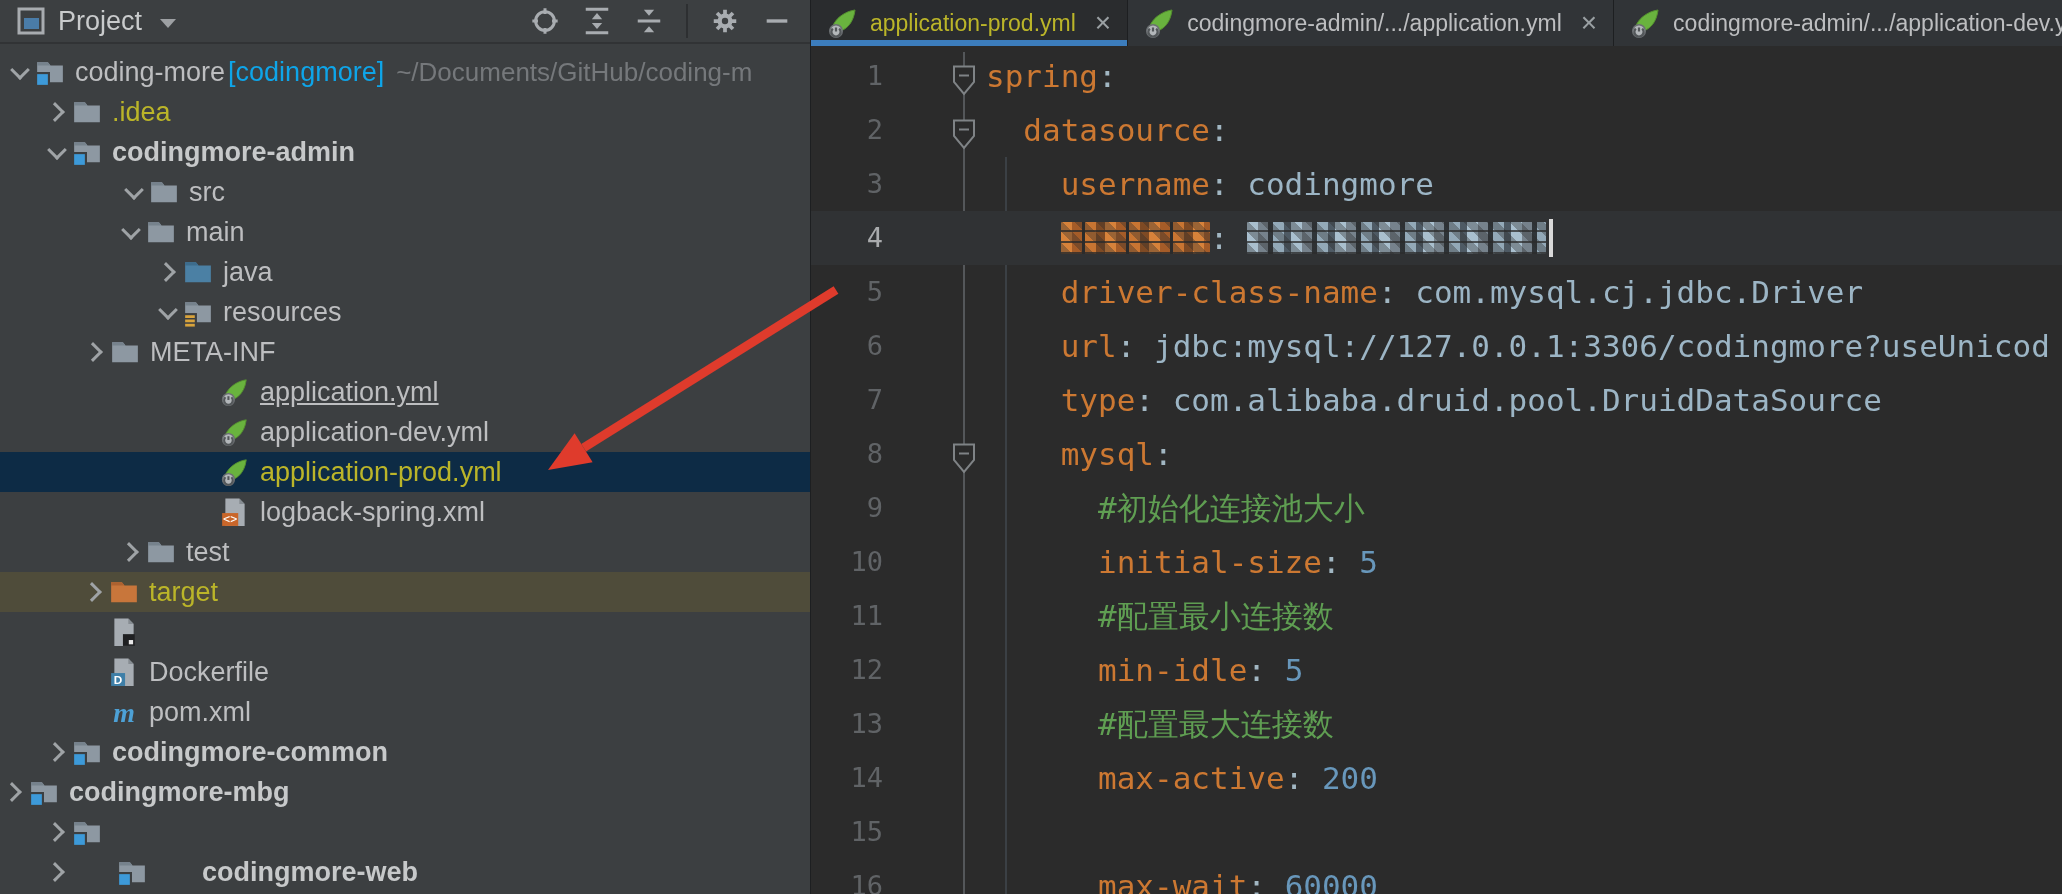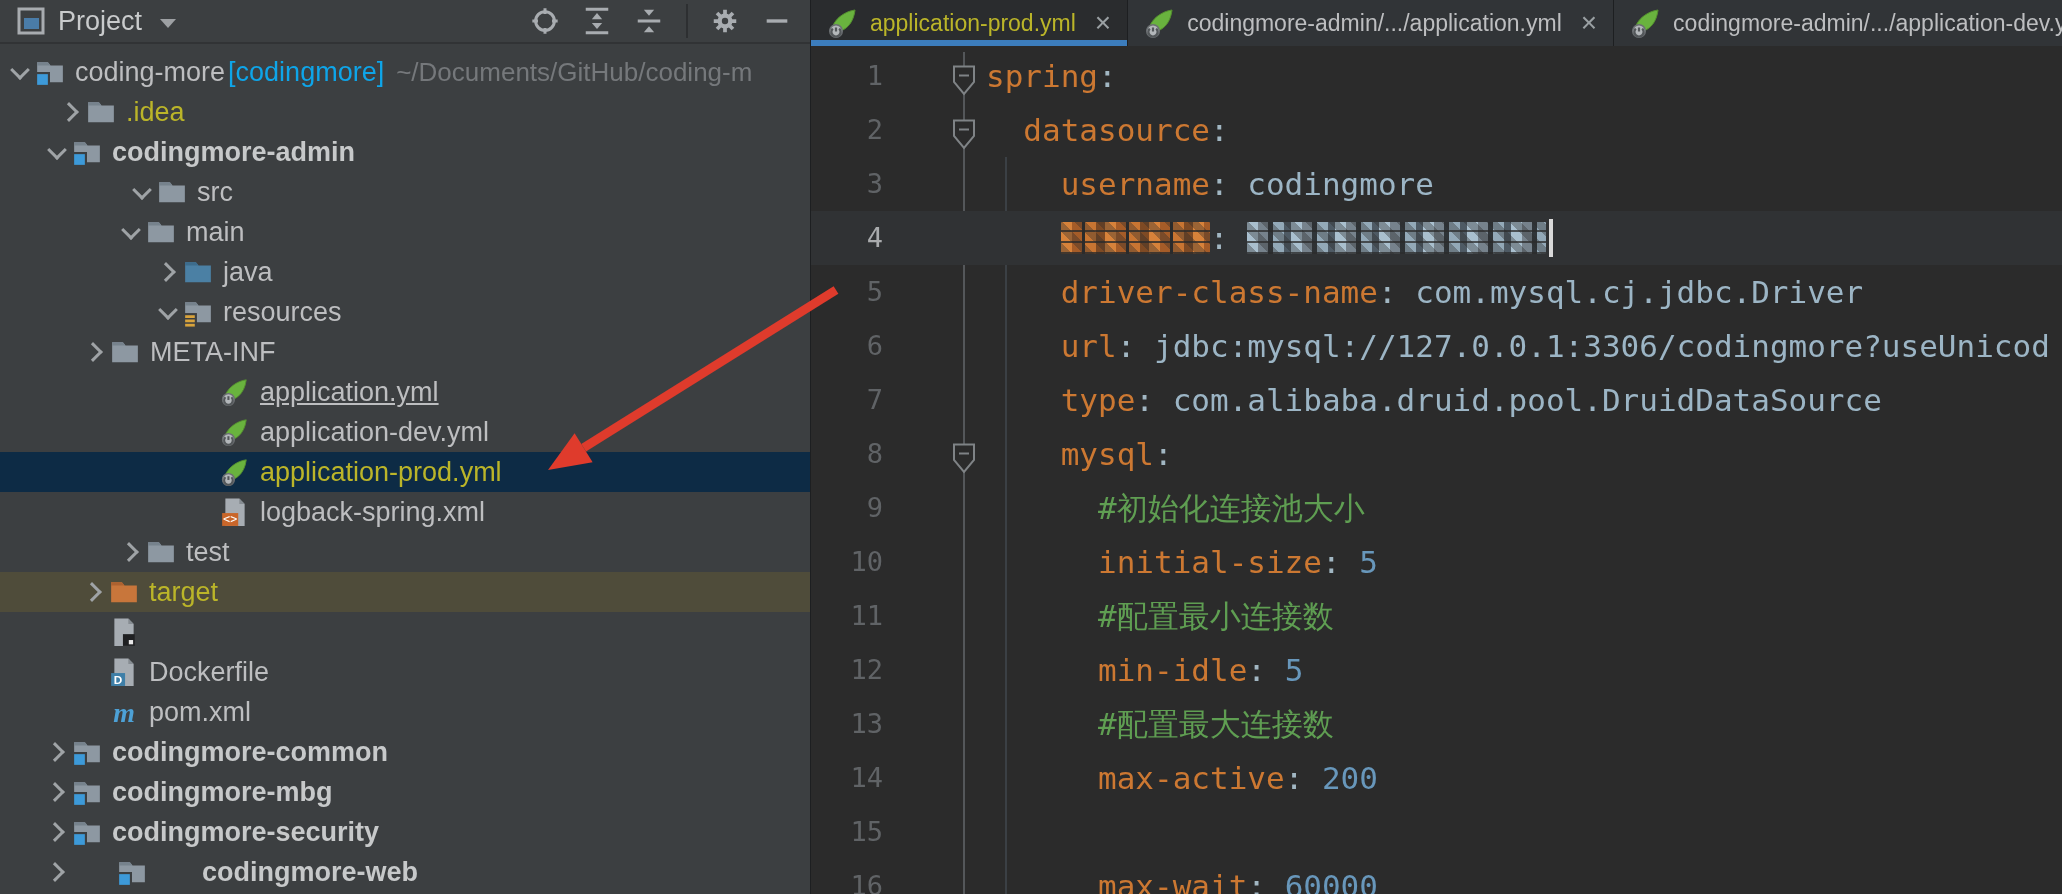--- a/index.html
+++ b/index.html
@@ -136,21 +136,21 @@
               <path d="M2 5h10l2.5 3H26v15.5H2z" fill="#8d98a2"></path>
               <path d="M2 5h10l2.5 3H2z" fill="#76828c"></path>
               <rect x="0" y="14" width="14" height="14" fill="#3c3f41"></rect>
               <rect x="2" y="16" width="10" height="10" fill="#3d9ad9"></rect>
             </svg>
           </span>
           <span class="lbl">coding-more</span>
           <span class="sfx">[codingmore]</span>
           <span class="path">~/Documents/GitHub/coding-m</span>
         </div>
-        <div class="row" style="padding-left: 57px;">
+        <div class="row" style="padding-left: 43px;">
           <span class="chev-slot">
             <span class="chev collapsed"></span>
           </span>
           <span class="ticon">
             <svg viewBox="0 0 28 28">
               <path d="M2 5h10l2.5 3H26v15.5H2z" fill="#8d98a2"></path>
               <path d="M2 5h10l2.5 3H2z" fill="#76828c"></path>
             </svg>
           </span>
           <span class="lbl yellow">.idea</span>
@@ -162,21 +162,21 @@
           <span class="ticon">
             <svg viewBox="0 0 28 28">
               <path d="M2 5h10l2.5 3H26v15.5H2z" fill="#8d98a2"></path>
               <path d="M2 5h10l2.5 3H2z" fill="#76828c"></path>
               <rect x="0" y="14" width="14" height="14" fill="#3c3f41"></rect>
               <rect x="2" y="16" width="10" height="10" fill="#3d9ad9"></rect>
             </svg>
           </span>
           <span class="lbl bold">codingmore-admin</span>
         </div>
-        <div class="row" style="padding-left: 120px; margin-left: 8px;">
+        <div class="row" style="padding-left: 120px;">
           <span class="chev-slot">
             <span class="chev expanded"></span>
           </span>
           <span class="ticon">
             <svg viewBox="0 0 28 28">
               <path d="M2 5h10l2.5 3H26v15.5H2z" fill="#8d98a2"></path>
               <path d="M2 5h10l2.5 3H2z" fill="#76828c"></path>
             </svg>
           </span>
           <span class="lbl">src</span>
@@ -344,47 +344,46 @@
           <span class="ticon">
             <svg viewBox="0 0 28 28">
               <path d="M2 5h10l2.5 3H26v15.5H2z" fill="#8d98a2"></path>
               <path d="M2 5h10l2.5 3H2z" fill="#76828c"></path>
               <rect x="0" y="14" width="14" height="14" fill="#3c3f41"></rect>
               <rect x="2" y="16" width="10" height="10" fill="#3d9ad9"></rect>
             </svg>
           </span>
           <span class="lbl bold">codingmore-common</span>
         </div>
+        <div class="row" style="">
+          <span class="chev-slot">
+            <span class="chev collapsed"></span>
+          </span>
+          <span class="ticon">
+            <svg viewBox="0 0 28 28">
+              <path d="M2 5h10l2.5 3H26v15.5H2z" fill="#8d98a2"></path>
+              <path d="M2 5h10l2.5 3H2z" fill="#76828c"></path>
+              <rect x="0" y="14" width="14" height="14" fill="#3c3f41"></rect>
+              <rect x="2" y="16" width="10" height="10" fill="#3d9ad9"></rect>
+            </svg>
+          </span>
+          <span class="lbl bold">codingmore-mbg</span>
+        </div>
         <div class="row" style="padding-left: 43px;">
           <span class="chev-slot">
             <span class="chev collapsed"></span>
           </span>
           <span class="ticon">
             <svg viewBox="0 0 28 28">
               <path d="M2 5h10l2.5 3H26v15.5H2z" fill="#8d98a2"></path>
               <path d="M2 5h10l2.5 3H2z" fill="#76828c"></path>
               <rect x="0" y="14" width="14" height="14" fill="#3c3f41"></rect>
               <rect x="2" y="16" width="10" height="10" fill="#3d9ad9"></rect>
             </svg>
           </span>
-          <span class="lbl bold">codingmore-mbg</span>
-        </div>
-        <div class="row" style="padding-left: 43px;">
-          <span class="chev-slot">
-            <span class="chev collapsed"></span>
-          </span>
-          <span class="ticon">
-            <svg viewBox="0 0 28 28">
-              <path d="M2 5h10l2.5 3H26v15.5H2z" fill="#8d98a2"></path>
-              <path d="M2 5h10l2.5 3H2z" fill="#76828c"></path>
-              <rect x="0" y="14" width="14" height="14" fill="#3c3f41"></rect>
-              <rect x="2" y="16" width="10" height="10" fill="#3d9ad9"></rect>
-            </svg>
-          </span>
-          <span class="lbl bold">codingmore-security</span>
         </div>
         <div class="row" style="padding-left: 43px; gap: 45px;">
           <span class="chev-slot">
             <span class="chev collapsed"></span>
           </span>
           <span class="ticon">
             <svg viewBox="0 0 28 28">
               <path d="M2 5h10l2.5 3H26v15.5H2z" fill="#8d98a2"></path>
               <path d="M2 5h10l2.5 3H2z" fill="#76828c"></path>
               <rect x="0" y="14" width="14" height="14" fill="#3c3f41"></rect>

